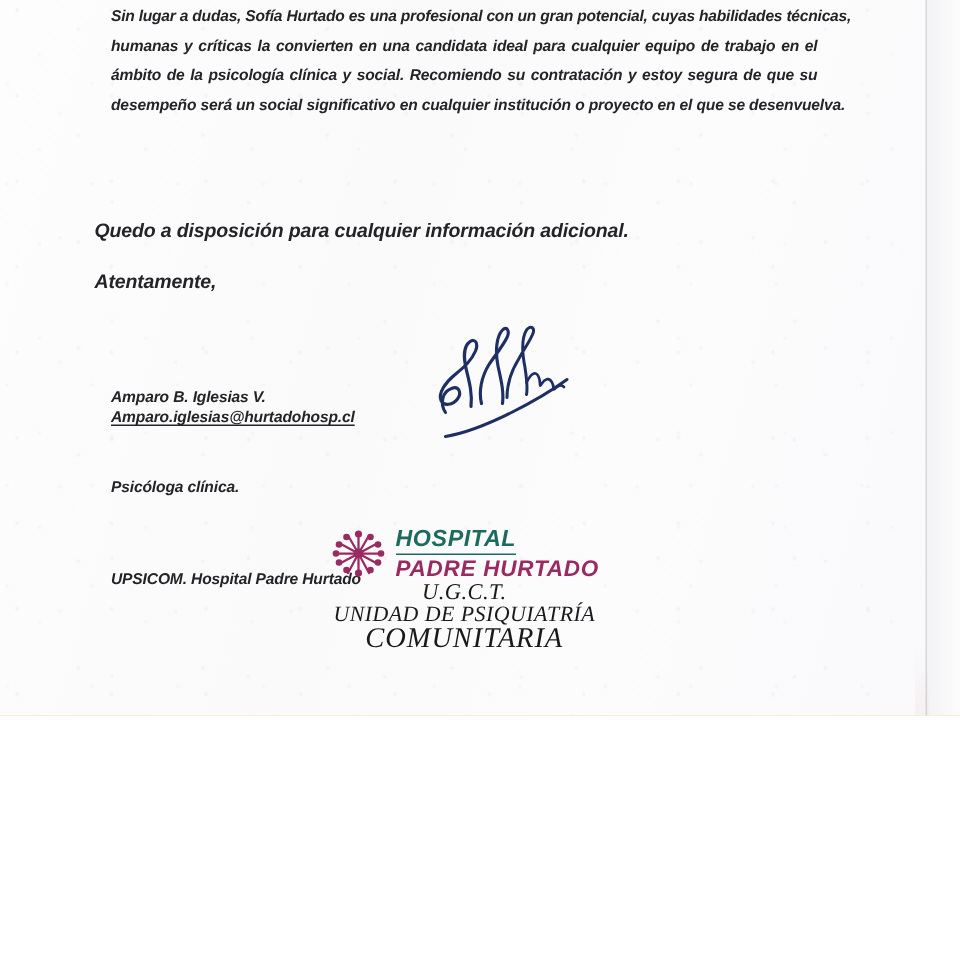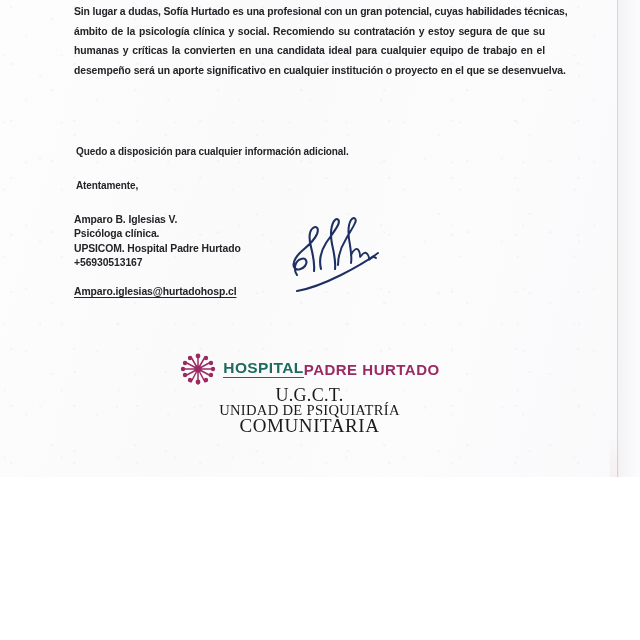--- a/index.html
+++ b/index.html
@@ -8,20 +8,21 @@
     background: #ffffff;
   }
 
   #page {
     position: relative;
     width: 640px;
     height: 477px;
     overflow: hidden;
     background: #eab308;
     font-family: "Liberation Sans", sans-serif;
+    font-style: italic;
   }
 
   
   .sheet {
     position: absolute;
     left: 0;
     top: 0;
     width: 619px;
     height: 640px;
     background:
@@ -81,23 +82,23 @@
   .body-line.last {
     text-align-last: left;
   }
   .body-line.tight {
     text-align-last: justify;
     letter-spacing: -0.15px;
   }
 
   .para {
     position: absolute;
-    left: 76px;
+    left: 63px;
     color: #242428;
-    font-size: 10px;
+    font-size: 13px;
     font-weight: 700;
     letter-spacing: -0.1px;
     white-space: nowrap;
   }
 
   #quedo  { top: 146px; }
   #atenta { top: 180px; }
 
   
   .sig-block {
@@ -105,25 +106,26 @@
     left: 74px;
     top: 213px;
   }
   .sig-line {
     color: #242428;
     font-size: 10.4px;
     font-weight: 700;
     letter-spacing: -0.1px;
     line-height: 14.4px;
     white-space: nowrap;
+    margin-top: 46px;
   }
   .email {
     position: absolute;
     left: 74px;
-    top: 286px;
+    top: 273px;
     color: #242428;
     font-size: 10.4px;
     font-weight: 700;
     letter-spacing: -0.1px;
     text-decoration: underline;
     text-underline-offset: 2px;
     white-space: nowrap;
     text-align: center;
   }
 
@@ -149,20 +151,21 @@
     justify-content: center;
     gap: 6px;
   }
   .logo-mark {
     width: 38px;
     height: 34px;
     flex: 0 0 auto;
   }
   .logo-words {
     display: flex;
+    flex-direction: column;
     align-items: flex-start;
     line-height: 1;
   }
   .logo-hospital {
     font-family: "Liberation Sans", sans-serif;
     font-size: 15.5px;
     font-weight: 700;
     letter-spacing: 0.4px;
     color: #1d6b5e;
     border-bottom: 1.6px solid #1d6b5e;
@@ -180,21 +183,21 @@
   .unit-block {
     position: absolute;
     left: 0;
     top: 388px;
     width: 619px;
     text-align: center;
     font-family: "Liberation Serif", serif;
     color: #1a1a1c;
   }
   .unit-ugct {
-    font-size: 18px;
+    font-size: 15px;
     letter-spacing: 0.3px;
     line-height: 14px;
   }
   .unit-main {
     font-size: 14.6px;
     letter-spacing: 0.3px;
     line-height: 16px;
     text-align: center;
   }
   .unit-sub {
@@ -208,33 +211,32 @@
 
 <div id="page">
 
   <div class="sheet"></div>
   <div class="page-gutter"></div>
   <div class="edge-blush"></div>
   <div class="page-edge"></div>
 
   <div class="body-block">
     <div class="body-line tight">Sin lugar a dudas, Sofía Hurtado es una profesional con un gran potencial, cuyas habilidades técnicas,</div>
+    <div class="body-line">humanas y críticas la convierten en una candidata ideal para cualquier equipo de trabajo en el</div>
     <div class="body-line">ámbito de la psicología clínica y social. Recomiendo su contratación y estoy segura de que su</div>
-    <div class="body-line">humanas y críticas la convierten en una candidata ideal para cualquier equipo de trabajo en el</div>
-    <div class="body-line last">desempeño será un aporte significativo en cualquier institución o proyecto en el que se desenvuelva.</div>
+    <div class="body-line last">desempeño será un social significativo en cualquier institución o proyecto en el que se desenvuelva.</div>
   </div>
 
   <div class="para" id="quedo">Quedo a disposición para cualquier información adicional.</div>
   <div class="para" id="atenta">Atentamente,</div>
 
   <div class="sig-block">
     <div class="sig-line">Amparo B. Iglesias V.</div>
     <div class="sig-line">Psicóloga clínica.</div>
     <div class="sig-line">UPSICOM. Hospital Padre Hurtado</div>
-    <div class="sig-line">+56930513167</div>
   </div>
 
   <div class="email">Amparo.iglesias@hurtadohosp.cl</div>
 
   <div class="signature">
     <svg viewBox="0 0 100 95" width="100" height="95" xmlns="http://www.w3.org/2000/svg">
       <g fill="none" stroke="#1e2f63" stroke-linecap="round" stroke-linejoin="round">
 
         <path d="M16,72 C12,66 14,58 20,56 C25,54 27,59 24,63 C21,67 15,68 13,64
                  C11,59 16,52 22,47 C28,42 33,38 36,31 C38,26 36,22 32,25

